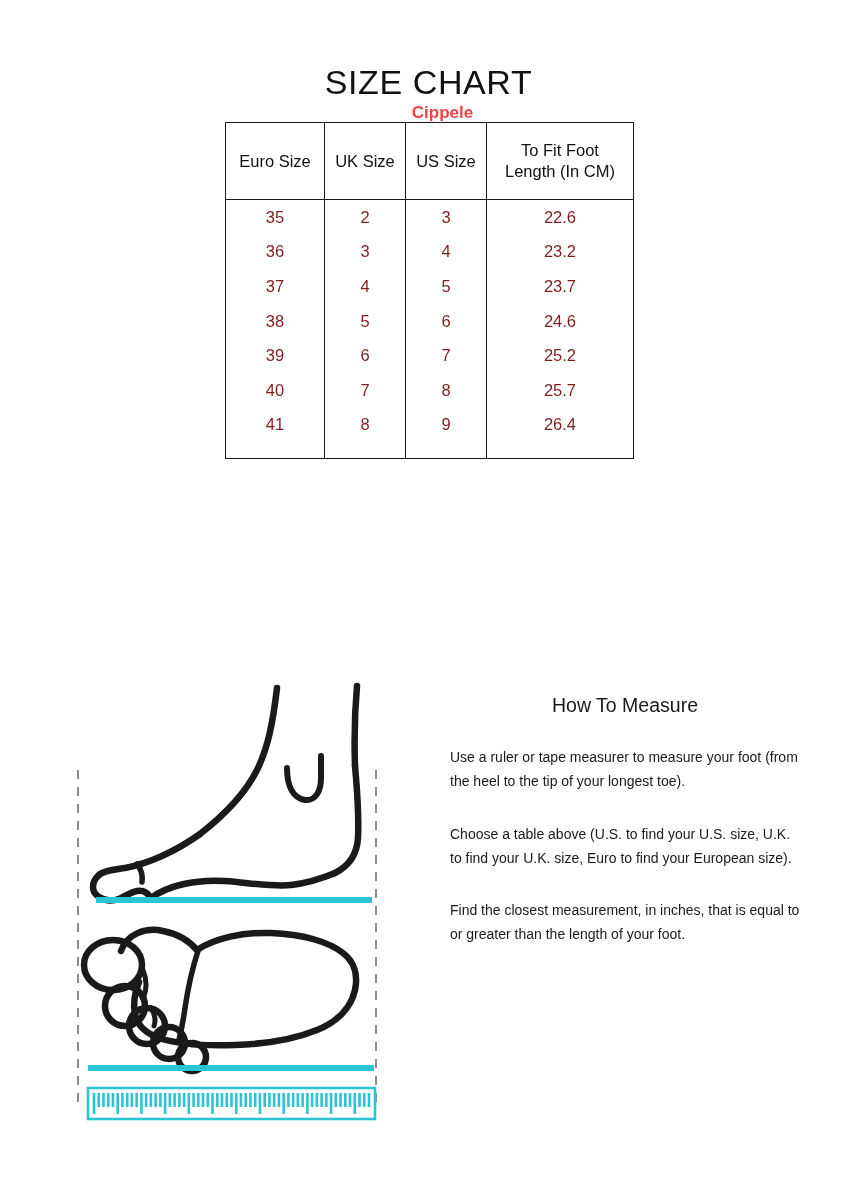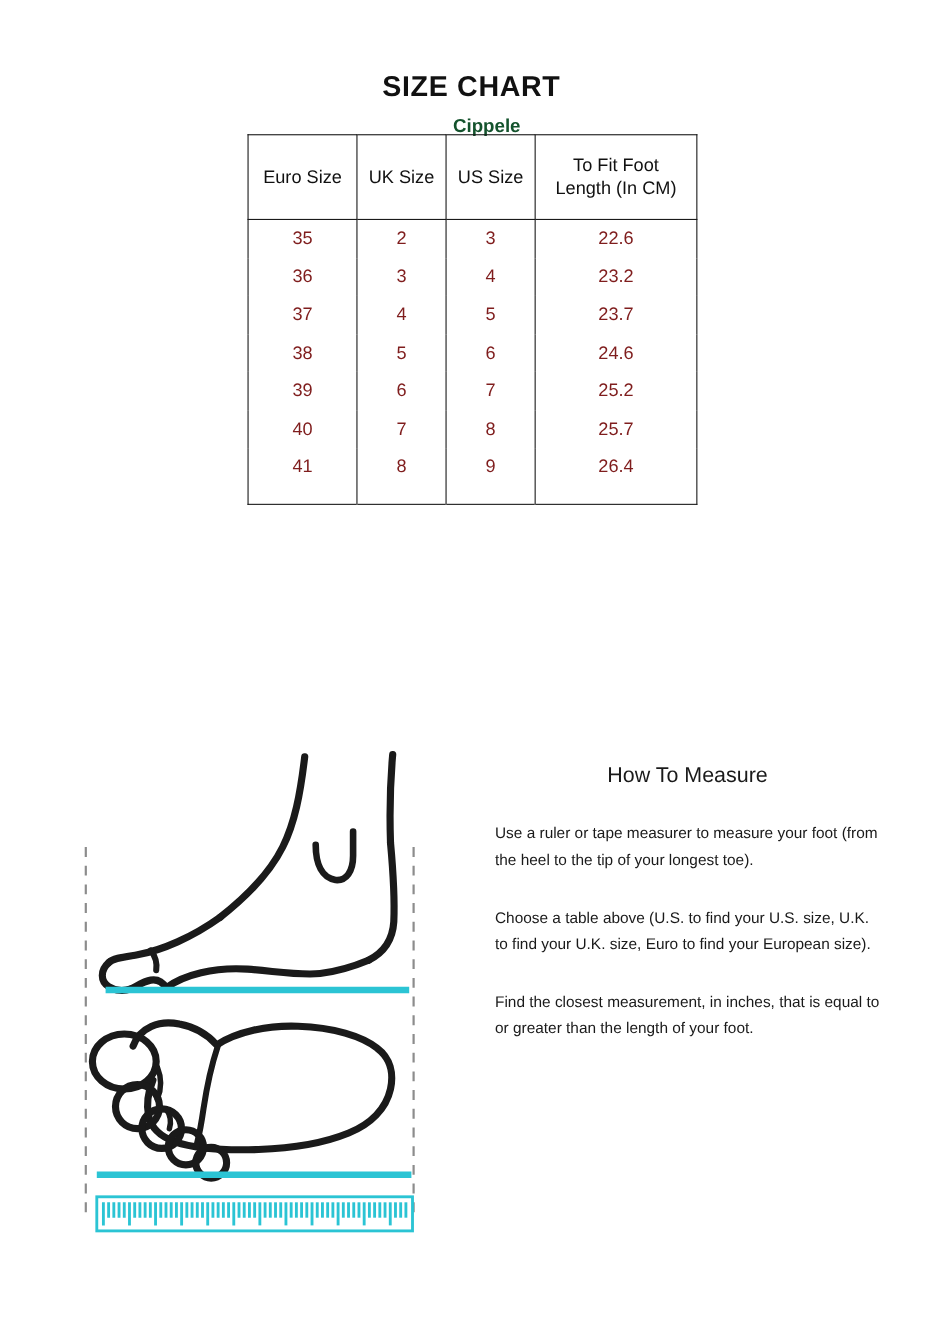--- a/index.html
+++ b/index.html
@@ -18,31 +18,31 @@
 
   
   #header {
     position: absolute;
     top: 64px;
     left: 0;
     width: 857px;
     text-align: center;
   }
   #chart-title {
-    font-size: 26px;
-    font-weight: bold;
+    font-size: 34px;
+    font-weight: normal;
     letter-spacing: 0.6px;
     color: #111111;
     line-height: 1.1;
   }
   #chart-subtitle {
     font-size: 17px;
     font-weight: bold;
-    color: #14532d;
-    margin-top: 13px;
+    color: #ef4444;
+    margin-top: 3px;
     line-height: 1.1;
     padding-left: 28px;
   }
 
   
   #size-table-wrap {
     position: absolute;
     left: 225px;
     top: 122px;
     width: 408px;

